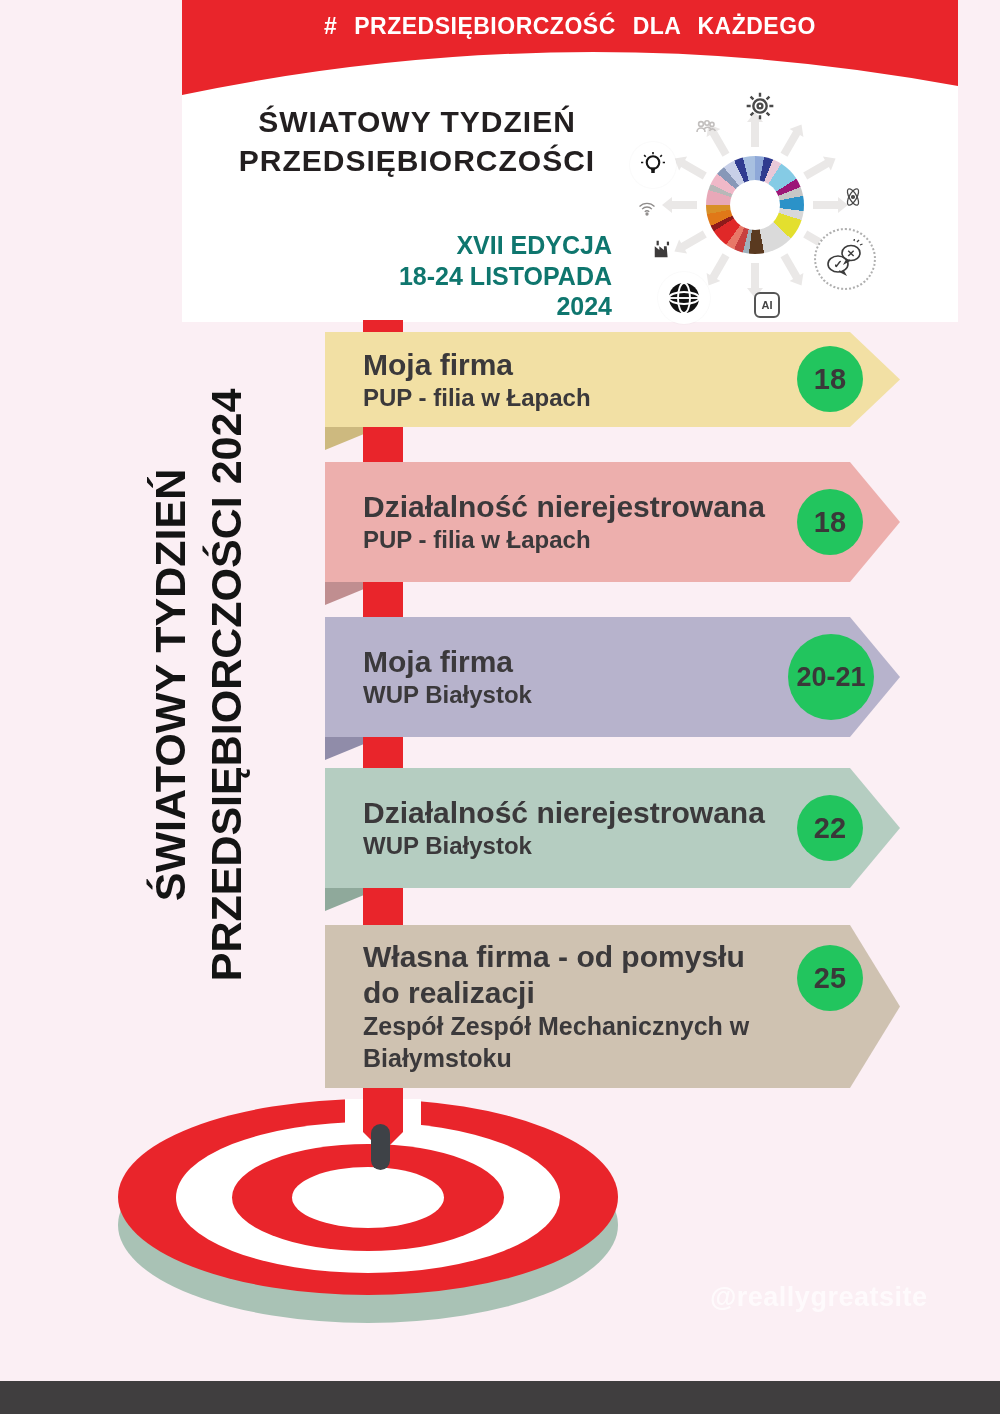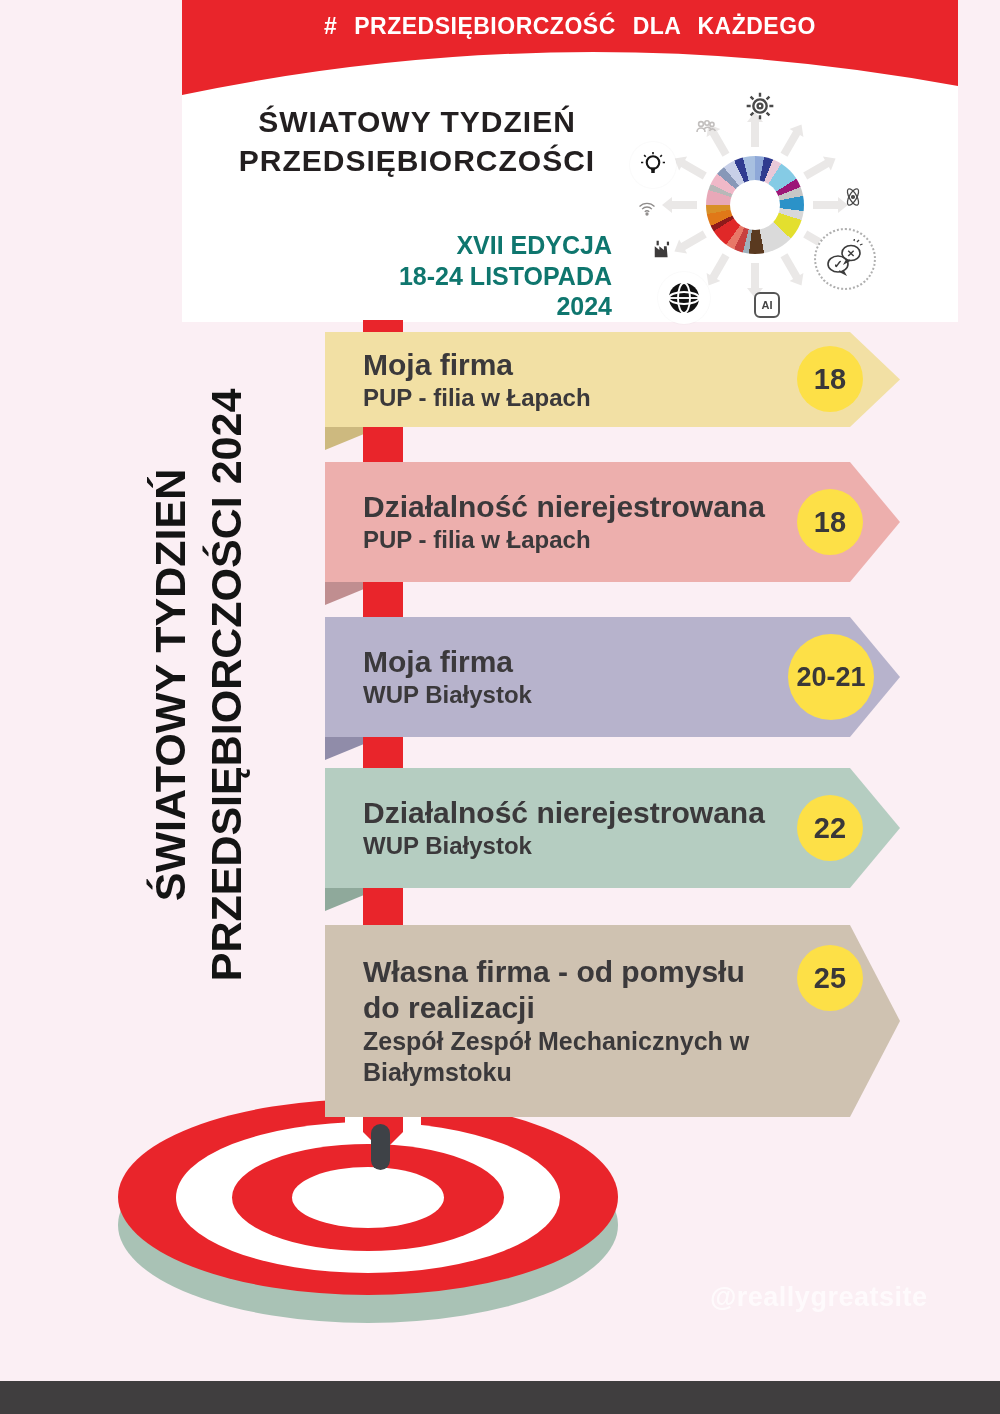--- a/index.html
+++ b/index.html
@@ -53,27 +53,27 @@
   
   .banner { position:absolute; left:325px; width:575px; z-index:4; }
   .arrow-bg { position:absolute; inset:0;
       clip-path:polygon(0 0, calc(100% - 50px) 0, 100% 50%, calc(100% - 50px) 100%, 0 100%); }
   .banner-content { position:absolute; left:38px; top:0; bottom:0; display:flex;
       flex-direction:column; justify-content:center; color:#3B393B; }
   .banner-title { font-weight:bold; font-size:30px; line-height:1.2; }
   .banner-venue { font-weight:bold; font-size:24px; line-height:1.25; }
   .b5 .banner-title { max-width:400px; }
   .b5 .banner-venue { font-size:25px; max-width:420px; }
-  .date-circle { position:absolute; width:66px; height:66px; border-radius:50%; background:#fde047; z-index:5;
+  .date-circle { position:absolute; width:66px; height:66px; border-radius:50%; background:#22c55e; z-index:5;
       display:flex; align-items:center; justify-content:center; font-weight:bold; font-size:29px; color:#3A3839; }
   .b1 { top:332px; height:95px; }
   .b2 { top:462px; height:120px; }
   .b3 { top:617px; height:120px; }
   .b4 { top:768px; height:120px; }
-  .b5 { top:925px; height:192px; }
+  .b5 { top:925px; height:163px; }
   .c1 { left:797px; top:346px; }
   .c2 { left:797px; top:489px; }
   .c3 { left:788px; top:634px; width:86px; height:86px; font-size:27px; }
   .c4 { left:797px; top:795px; }
   .c5 { left:797px; top:945px; }
   .date-circle { position:absolute; z-index:5; }
   .fold { position:absolute; left:325px; width:56px; height:23px; z-index:2;
       clip-path:polygon(0 0, 100% 0, 0 100%); }
   .f1 { top:427px; } .f2 { top:582px; } .f3 { top:737px; } .f4 { top:888px; }
 

